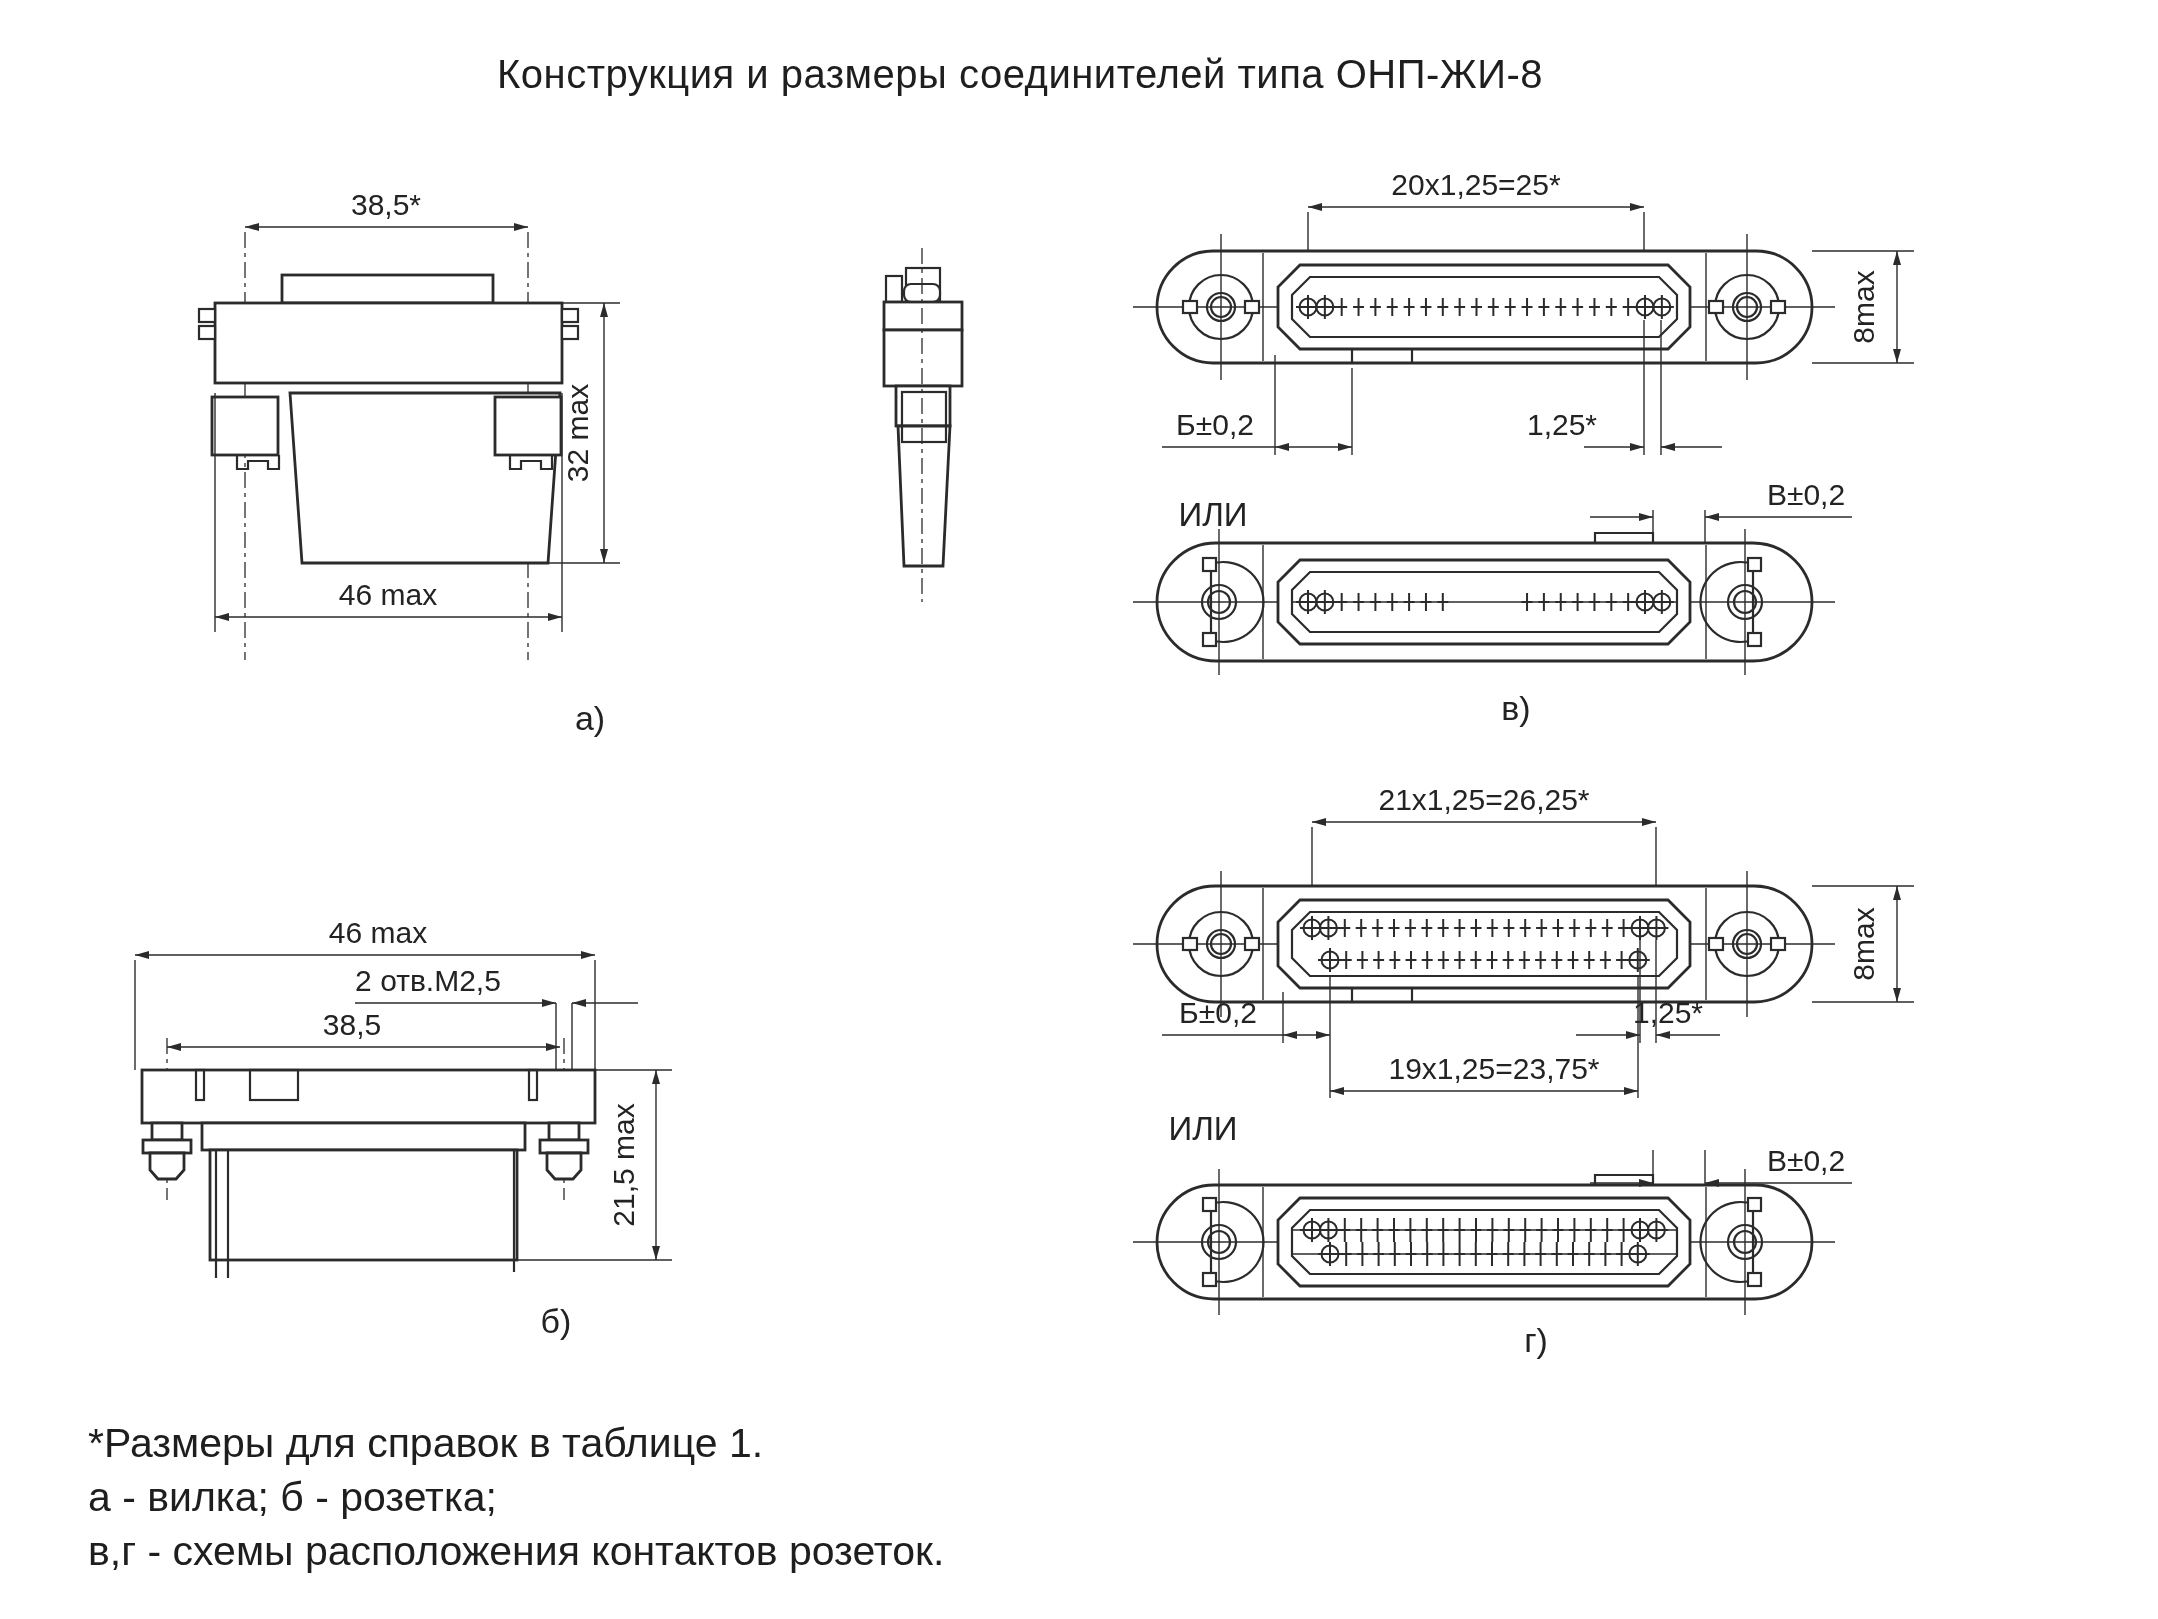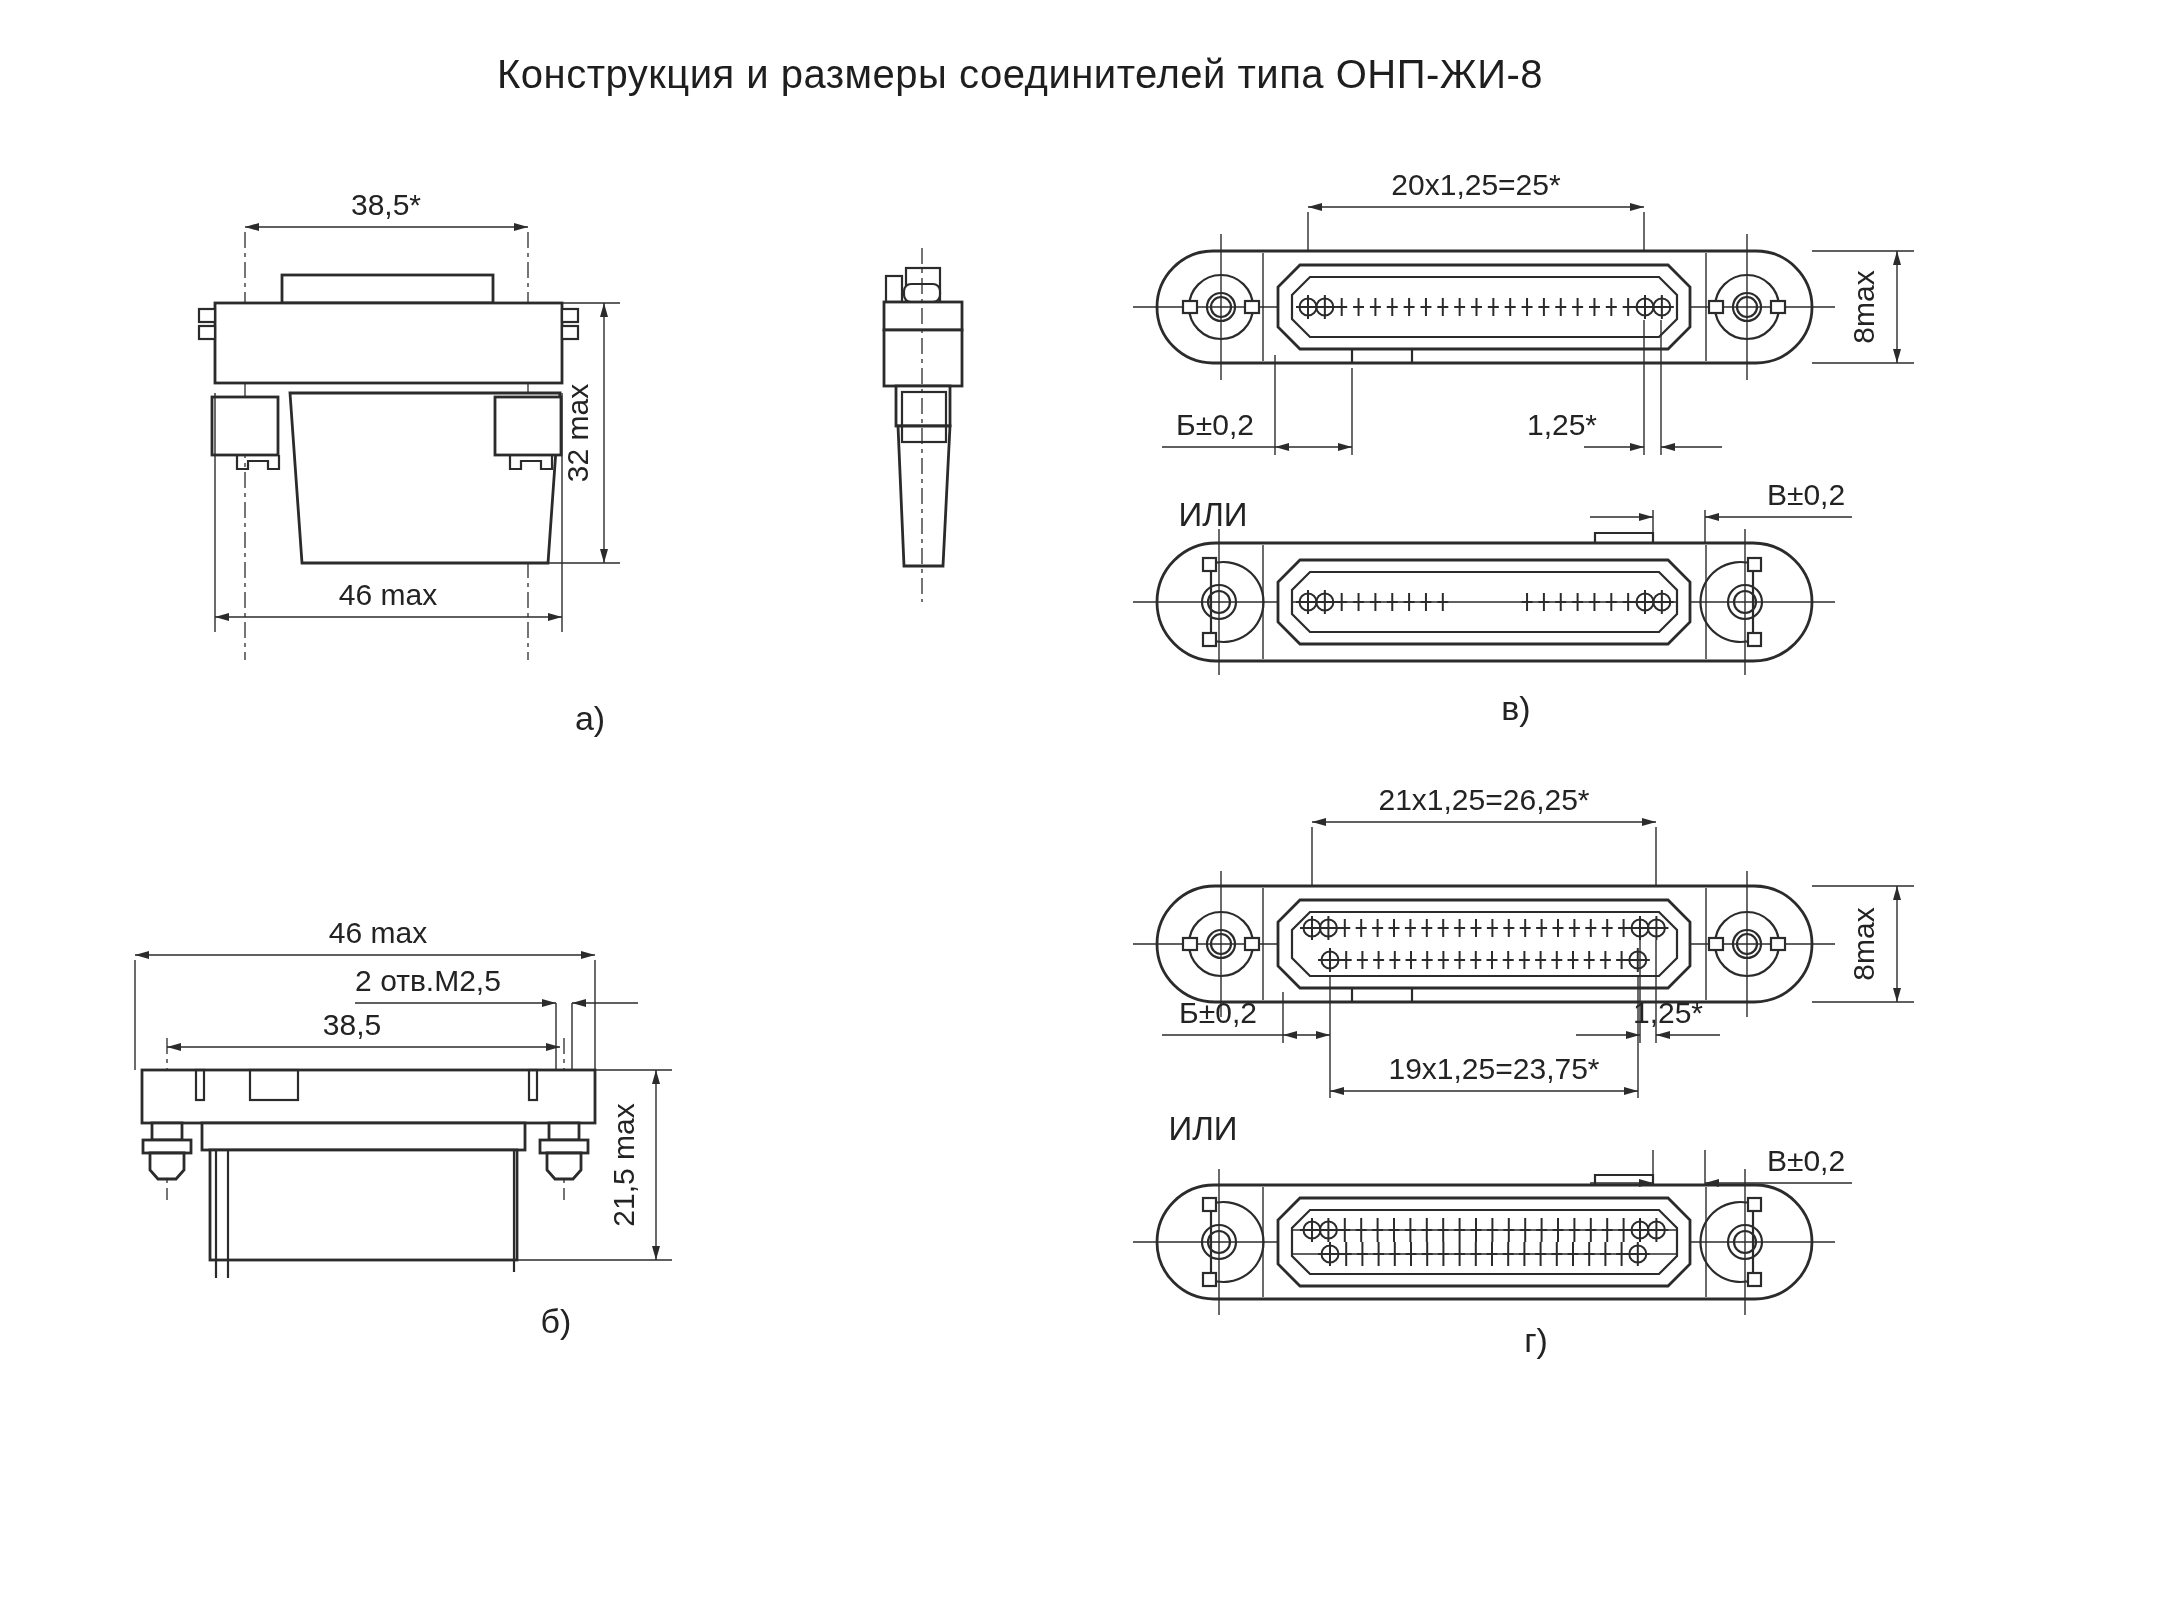--- a/index.html
+++ b/index.html
@@ -571,14 +571,19 @@
       <text class="dt" x="1806" y="1171" text-anchor="middle">В±0,2</text>
       <line class="t" x1="1653" y1="1150" x2="1653" y2="1185"></line>
       <line class="t" x1="1705" y1="1150" x2="1705" y2="1185"></line>
       <line class="dim" x1="1590" y1="1183" x2="1653" y2="1183" marker-end="url(#ae)"></line>
       <line class="dim" x1="1705" y1="1183" x2="1852" y2="1183" marker-start="url(#as)"></line>
 
       <text class="lbl" x="1536" y="1352" text-anchor="middle">г)</text>
     </g>
   </svg>
 
+  <div id="notes">
+    <div>*Размеры для справок в таблице 1.</div>
+    <div>а - вилка; б - розетка;</div>
+    <div>в,г - схемы расположения контактов розеток.</div>
+  </div>
 
 </div>
 
 </body></html>

